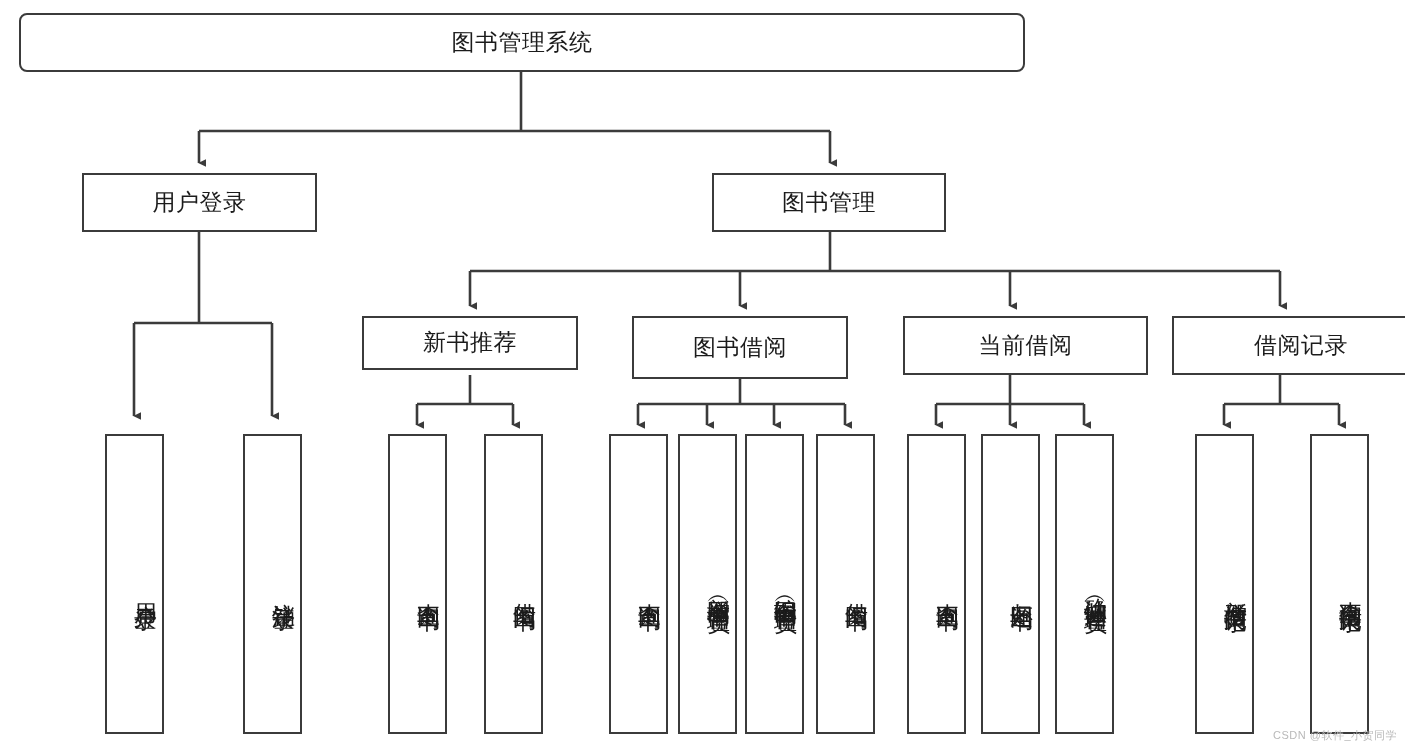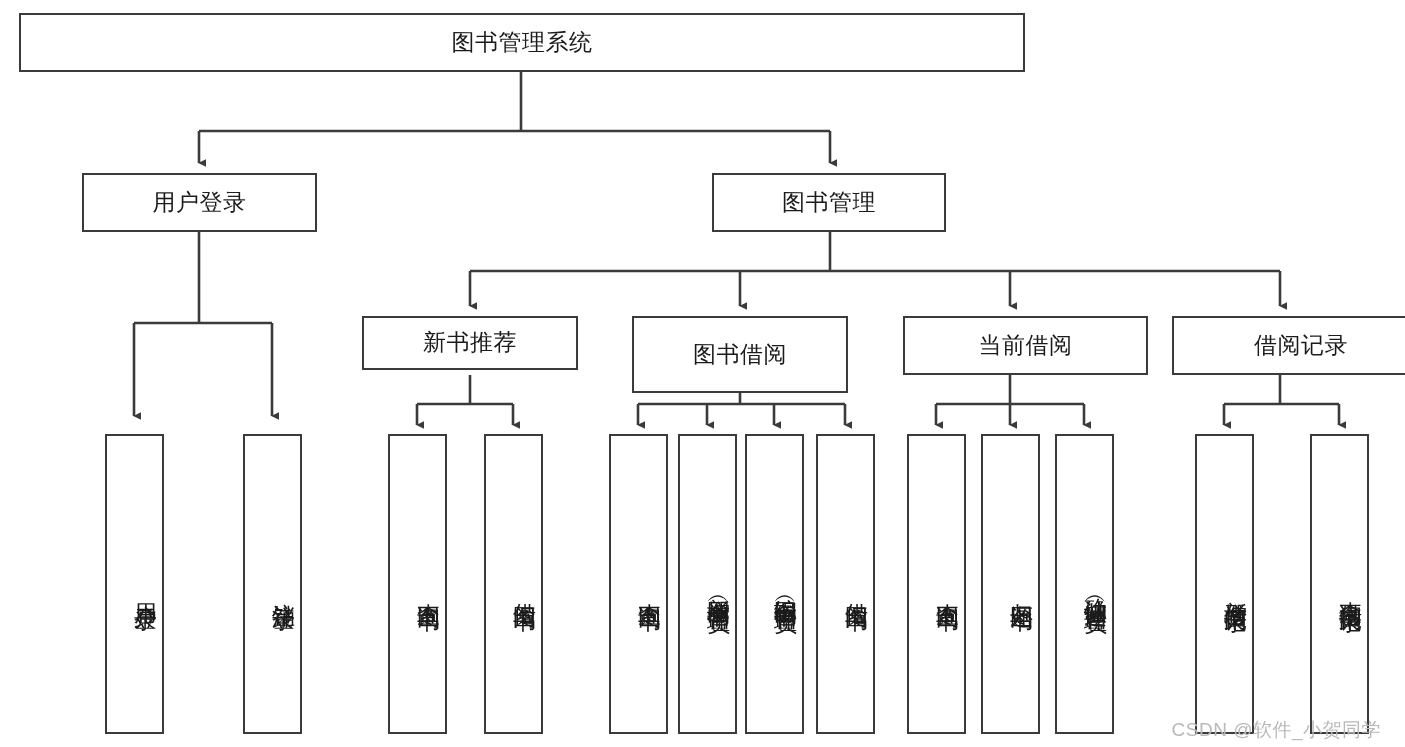--- a/index.html
+++ b/index.html
@@ -50,23 +50,23 @@
     padding-top: 10px;
   }
   .node.vert .vtext {
     writing-mode: vertical-rl;
     text-orientation: upright;
     display: block;
     white-space: nowrap;
   }
   .watermark {
     position: absolute;
-    right: 24px;
+    right: 8px;
     bottom: 4px;
-    font-size: 19px;
+    font-size: 11px;
     color: #b9b9b9;
     letter-spacing: 0.5px;
     white-space: nowrap;
   }
 </style>
 </head>
 <body>
 
 <div id="canvas">
 
@@ -114,35 +114,35 @@
       <path d="M1010,404 L1010,425" marker-end="url(#arrow)"></path>
       <path d="M1084,404 L1084,425" marker-end="url(#arrow)"></path>
 
       <path d="M1280,375 L1280,404"></path>
       <path d="M1224,404 L1339,404"></path>
       <path d="M1224,404 L1224,425" marker-end="url(#arrow)"></path>
       <path d="M1339,404 L1339,425" marker-end="url(#arrow)"></path>
     </g>
   </svg>
 
-  <div class="node horiz" style="left:19px; top:13px; width:1006px; height:59px;">
+  <div class="node horiz" style="left:19px; top:13px; width:1006px; height:59px;border-radius:8px;">
     <span>图书管理系统</span>
   </div>
 
   <div class="node horiz" style="left:82px; top:173px; width:235px; height:59px;">
     <span>用户登录</span>
   </div>
   <div class="node horiz" style="left:712px; top:173px; width:234px; height:59px;">
     <span>图书管理</span>
   </div>
 
   <div class="node horiz" style="left:362px; top:316px; width:216px; height:54px;">
     <span>新书推荐</span>
   </div>
-  <div class="node horiz" style="left:632px; top:316px; width:216px; height:77px;">
+  <div class="node horiz" style="left:632px; top:316px; width:216px; height:63px;">
     <span>图书借阅</span>
   </div>
   <div class="node horiz" style="left:903px; top:316px; width:245px; height:59px;">
     <span>当前借阅</span>
   </div>
   <div class="node horiz" style="left:1172px; top:316px; width:258px; height:59px;">
     <span>借阅记录</span>
   </div>
 
   <div class="node vert" style="left:105px; top:434px; width:59px; height:300px;">

